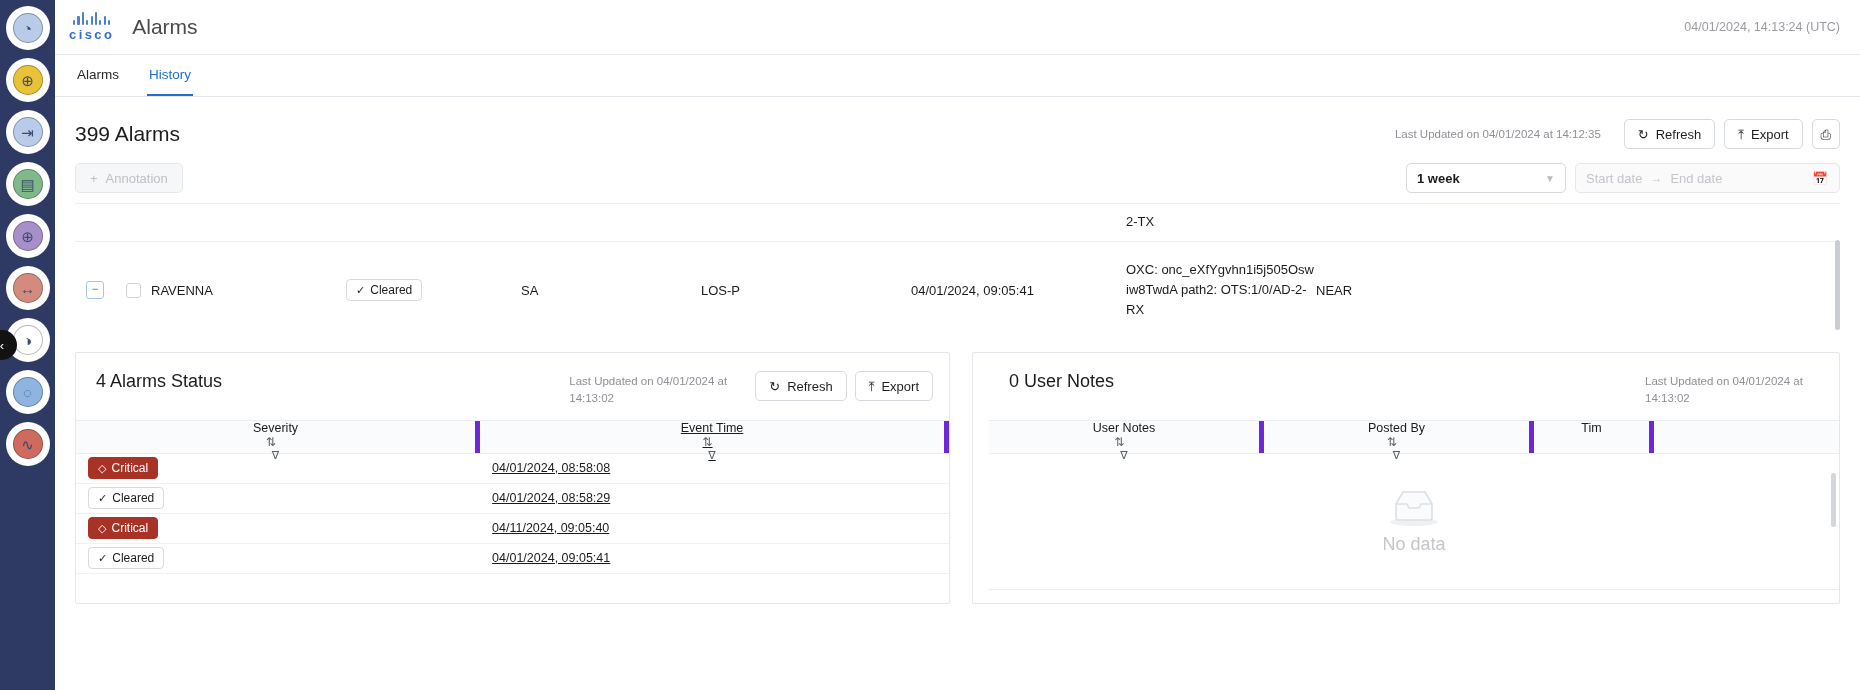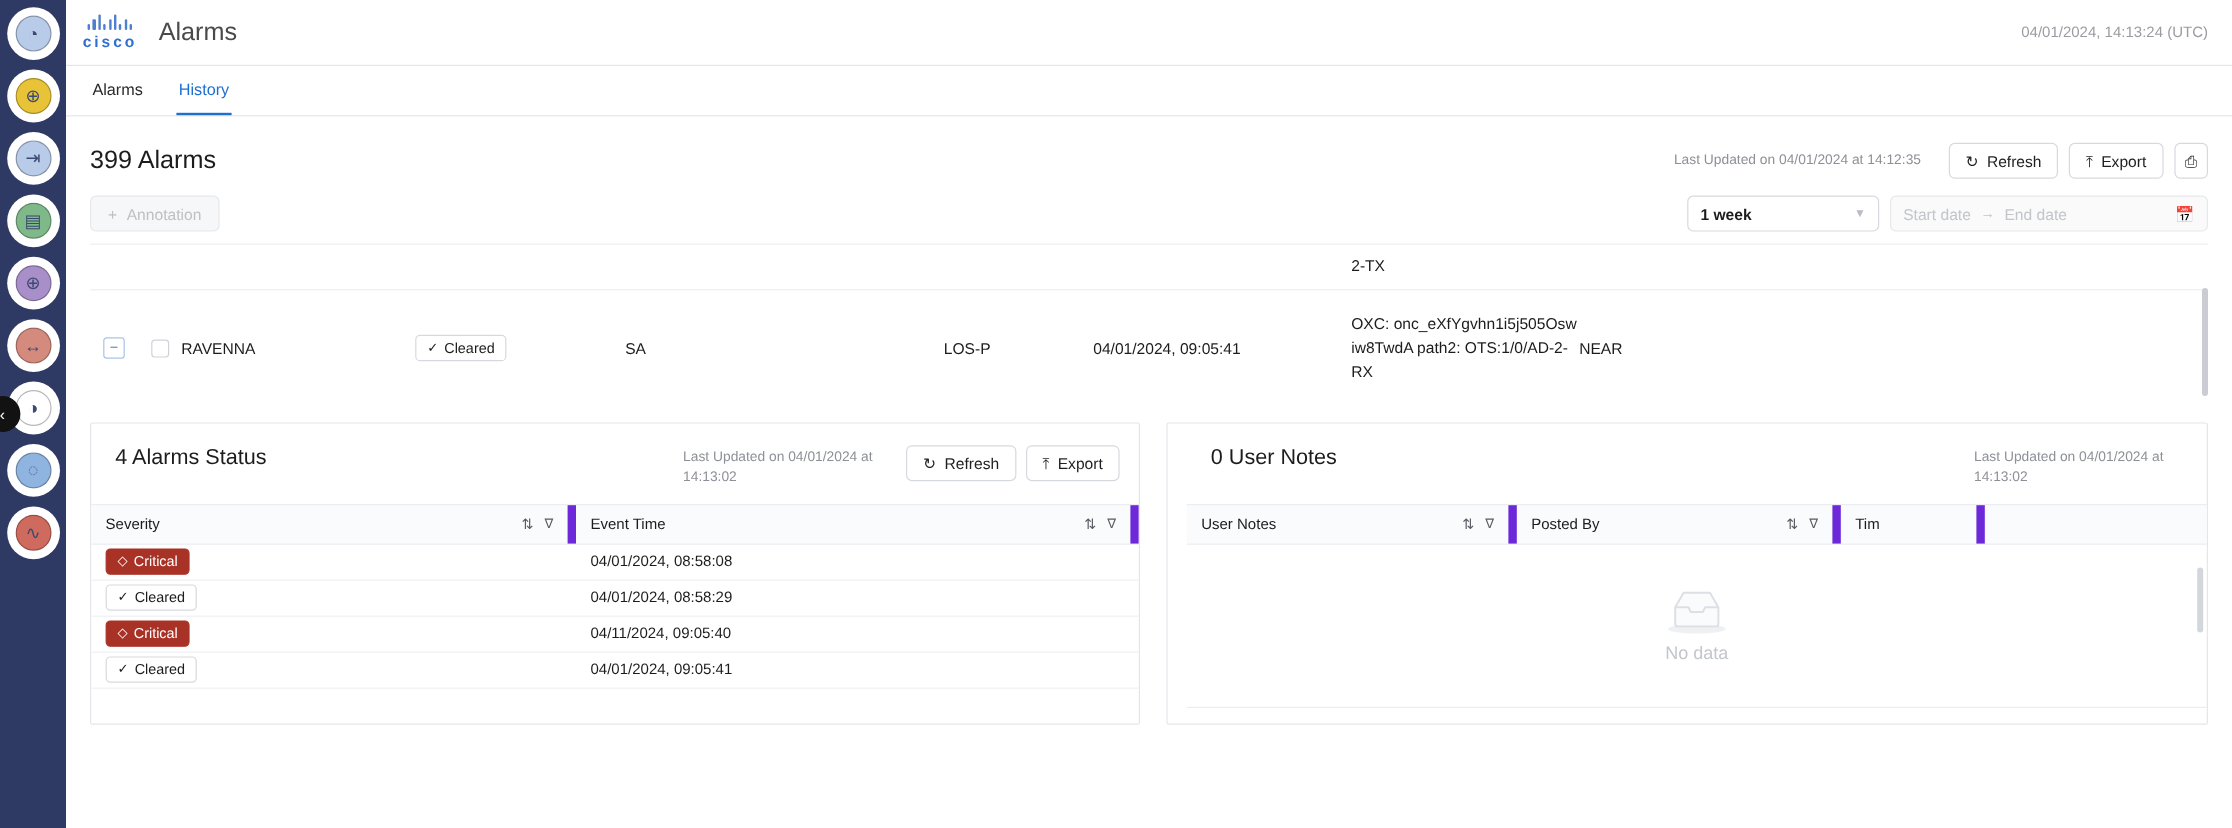--- a/index.html
+++ b/index.html
@@ -134,21 +134,21 @@
   .c-expand { width: 40px; display: flex; justify-content: center; }
   .expand-btn {
     width: 18px; height: 18px; border: 1px solid #a9c4e8; border-radius: 3px;
     color: #4d7fc0; font-size: 12px; line-height: 15px; text-align: center; background: #fff;
   }
   .c-check { width: 36px; display: flex; justify-content: center; }
   .chk { width: 15px; height: 15px; border: 1px solid #cfd3d9; border-radius: 3px; background: #fff; }
   .c-node { width: 195px; }
   .c-sev { width: 175px; }
   .c-sa { width: 180px; }
-  .c-cond { width: 210px; text-align: center; }
+  .c-cond { width: 210px; }
   .c-time { width: 215px; }
   .c-res { width: 190px; line-height: 1.55; word-break: break-all; }
   .c-desc { width: 160px; line-height: 1.55; }
   .c-dir { width: 110px; }
 
   .badge {
     display: inline-flex; align-items: center; gap: 5px;
     height: 22px; padding: 0 9px; border-radius: 4px;
     font-size: 12px; line-height: 1; white-space: nowrap;
   }
@@ -179,39 +179,40 @@
   .panel-head .btn { margin-left: 8px; }
 
   .ptable { width: 100%; }
   .pthead {
     display: flex; border-top: 1px solid #ebedf0; border-bottom: 1px solid #ebedf0;
     background: #fafbfc; height: 34px; align-items: center;
   }
   .pth {
     display: flex; align-items: center; height: 100%;
     font-size: 12.5px; color: #1c1c1c; padding: 0 12px;
-    border-right: 7px solid #6d28d9;
+    border-right: 5px solid #6d28d9;
+    flex-direction: column;
   }
   .pth .lbl { flex: 1; }
   .pth .sorticon { color: #5a5d63; font-size: 12px; margin-right: 9px; }
   .pth .filtericon { color: #5a5d63; font-size: 11px; }
   .ptr { display: flex; align-items: center; height: 30px; border-bottom: 1px solid #eff1f3; }
   .ptd { display: flex; align-items: center; height: 100%; padding: 0 12px; font-size: 12.5px; color: #1c1c1c; }
 
   .w-sev { width: 405px; }
-  .w-evt { width: 470px; }
+  .w-evt { width: 470px; text-decoration: underline; }
   .w-note { width: 275px; }
   .w-post { width: 270px; }
   .w-time { width: 120px; }
 
   .nodata {
     display: flex; flex-direction: column; align-items: center;
     justify-content: center; height: 135px; color: #c3c6cb;
   }
-  .nodata-label { font-size: 15px; margin-top: 6px; }
+  .nodata-label { font-size: 18px; margin-top: 6px; }
   .panel-notes-footer { border-top: 1px solid #ebedf0; height: 30px; }
   .panel-scrollbar {
     position: absolute; right: 3px; top: 120px; width: 5px; height: 54px;
     background: #d3d6db; border-radius: 3px;
   }
 </style>
 </head>
 <body>
 
 <div class="app">

